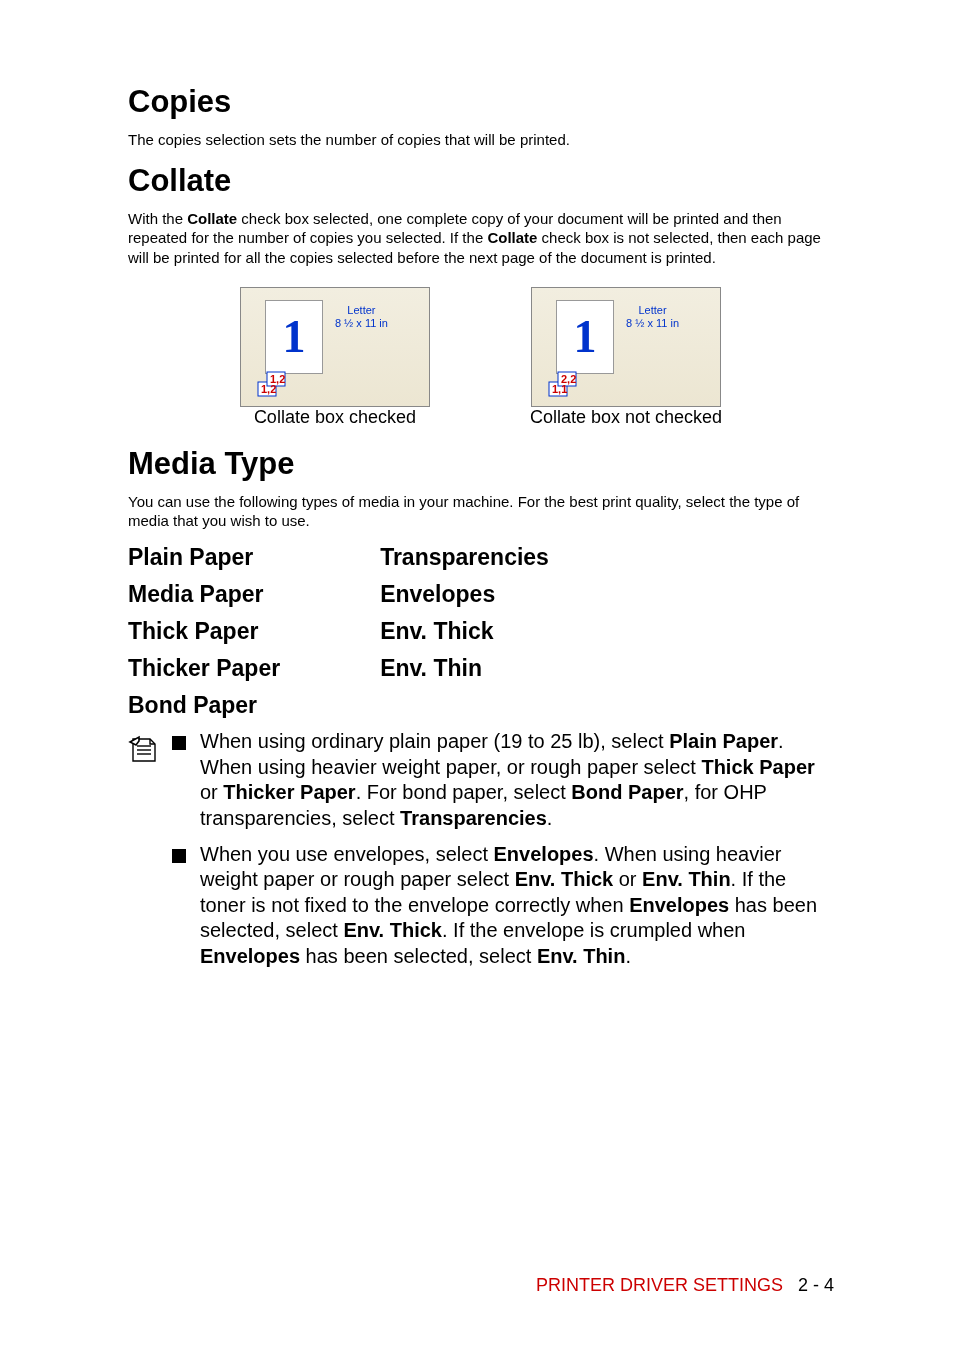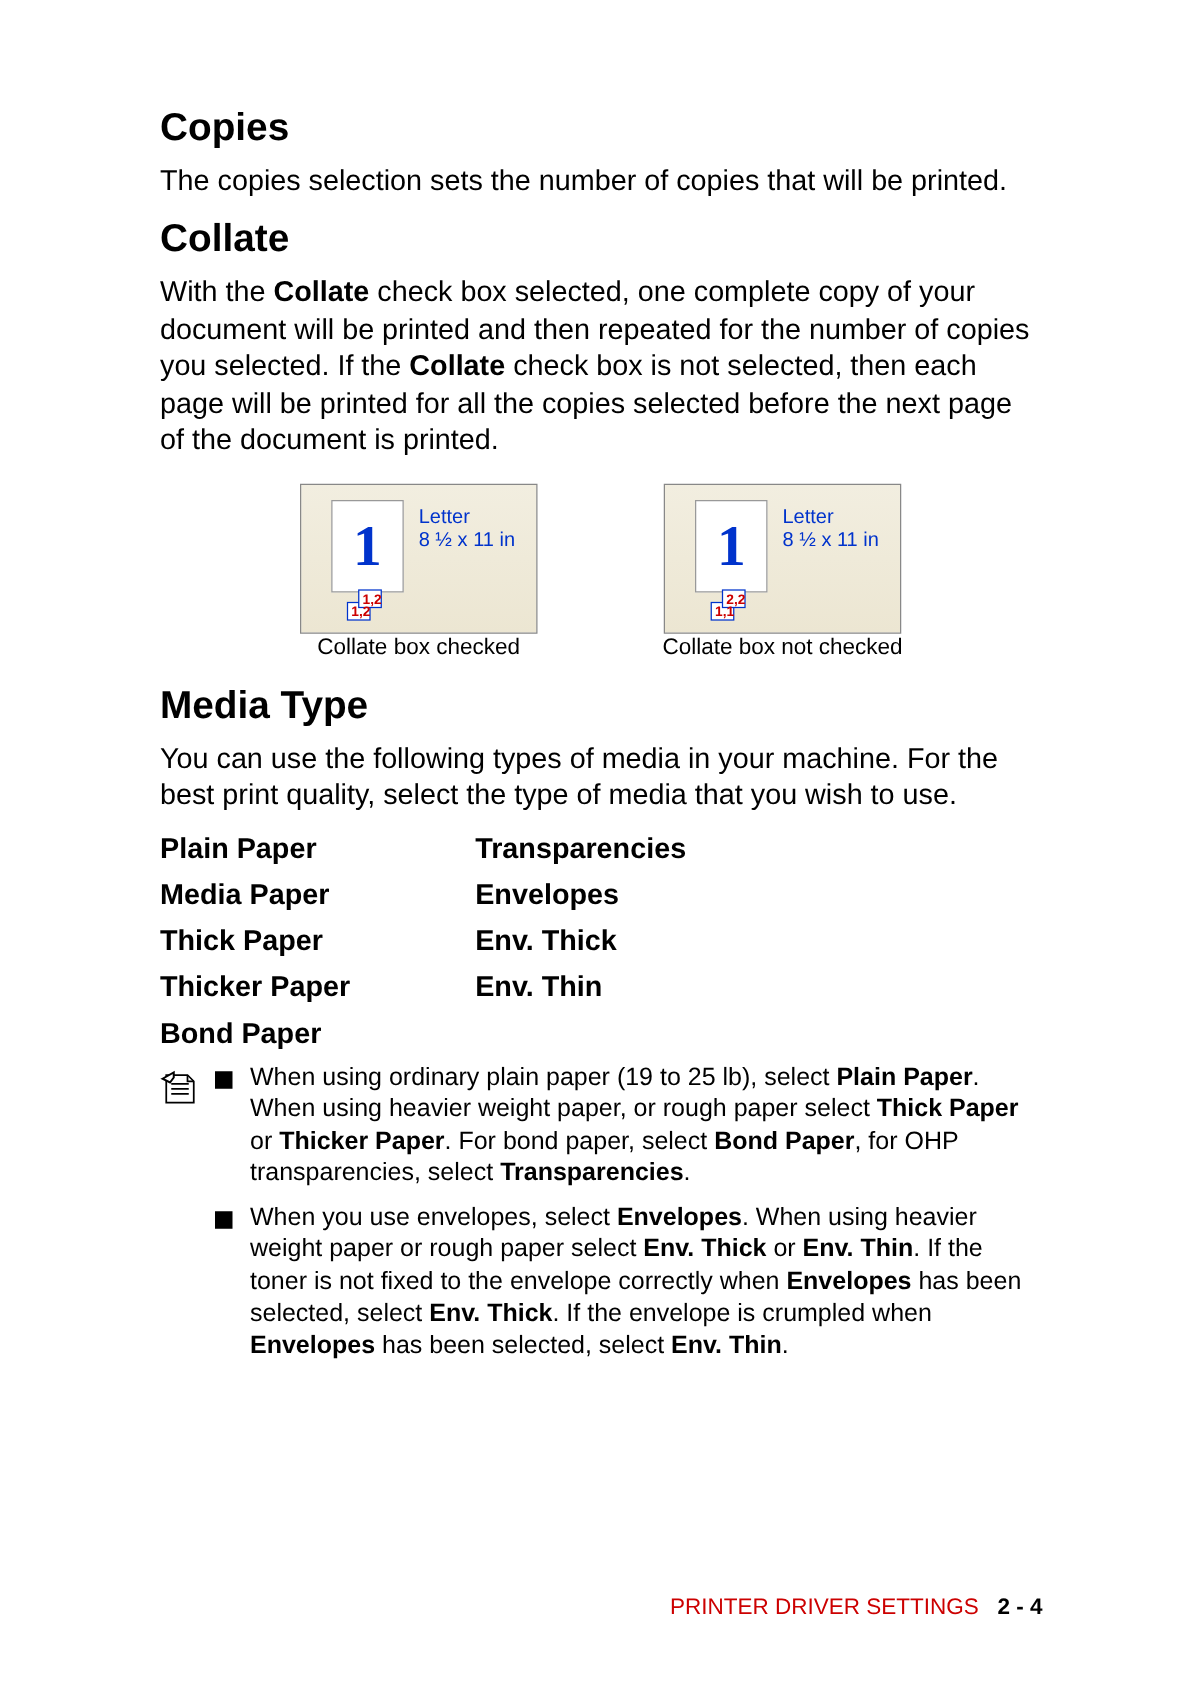--- a/index.html
+++ b/index.html
@@ -11,21 +11,21 @@
     color: #000000;
     padding: 84px 120px 60px 128px;
     position: relative;
   }
   .heading {
     font-weight: bold;
     font-size: 31px;
     margin-bottom: 10px;
   }
   .body-text {
-    font-size: 23px;
+    font-size: 15px;
     line-height: 1.28;
     margin-bottom: 14px;
   }
   .images-row {
     display: flex;
     justify-content: center;
     gap: 100px;
     margin: 20px 0 18px 0;
   }
   .img-col {
@@ -56,28 +56,28 @@
     color: #0033cc;
     font-size: 46px;
     font-weight: bold;
     font-family: "Times New Roman", serif;
   }
   .img-label1 {
     position: absolute;
     top: 16px;
     left: 94px;
     color: #0033cc;
-    font-size: 16px;
+    font-size: 11px;
     line-height: 1.2;
+    text-align: center;
   }
   .stack-icon {
     position: absolute;
     bottom: 6px;
     left: 14px;
-    margin-left: 20px;
   }
   .stack-icon svg { display: block; }
   .caption {
     font-size: 18px;
     margin-top: 0;
   }
   .media-table {
     display: flex;
     gap: 100px;
     margin: 8px 0 10px 0;
@@ -126,21 +126,21 @@
     flex: 1;
   }
   .bold { font-weight: bold; }
   .footer {
     position: absolute;
     bottom: 56px;
     right: 120px;
     font-size: 18px;
   }
   .footer-red { color: #cc0000; margin-left: 44px; }
-  .footer-bold { font-weight: bold; }
+  .footer-bold { font-weight: normal; }
 </style>
 </head>
 <body>
 
 <div class="heading">Copies</div>
 <div class="body-text">The copies selection sets the number of copies that will be printed.</div>
 
 <div class="heading">Collate</div>
 <div class="body-text">
   <span>With the </span><span class="bold">Collate</span><span> check box selected, one complete copy of your document will be printed and then repeated for the number of copies you selected. If the </span><span class="bold">Collate</span><span> check box is not selected, then each page will be printed for all the copies selected before the next page of the document is printed.</span>

